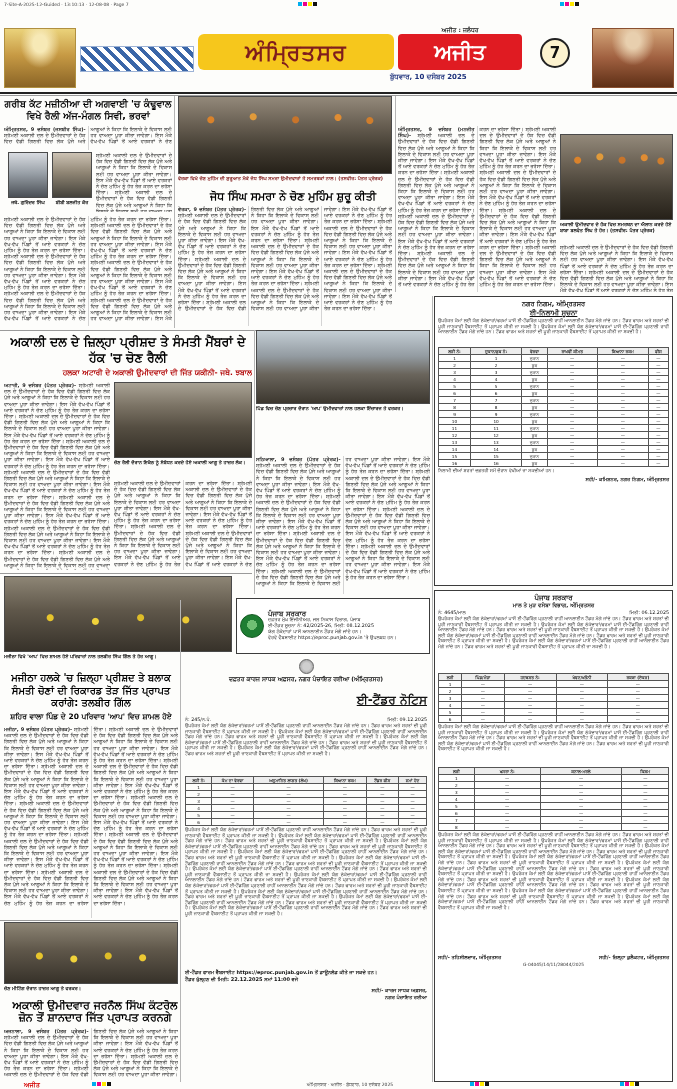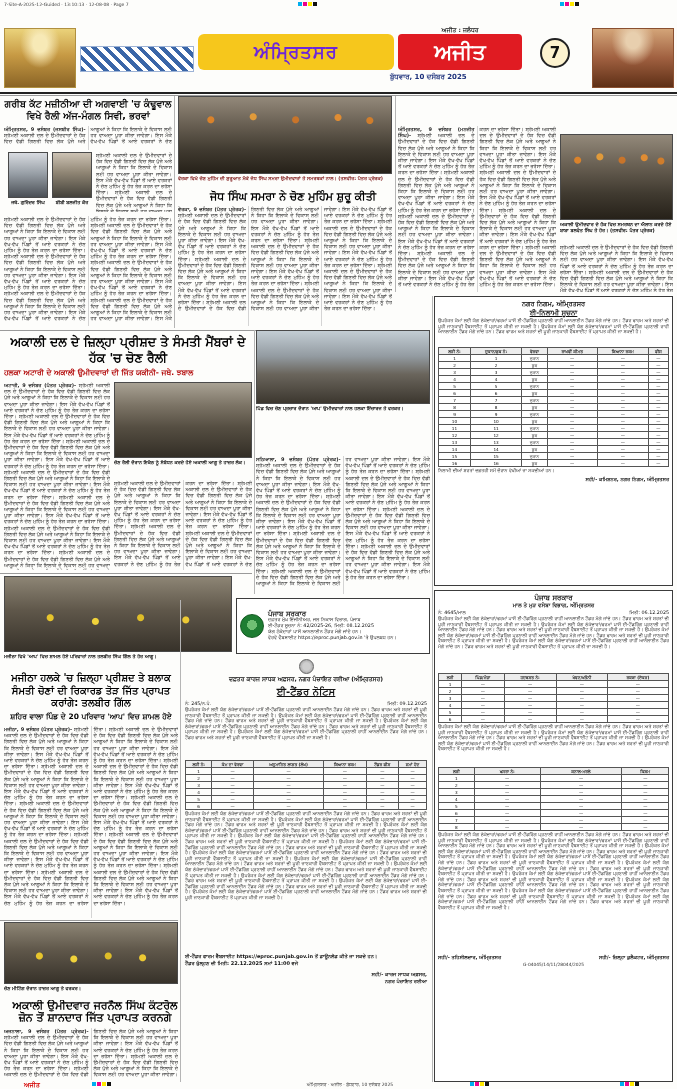--- a/index.html
+++ b/index.html
@@ -3,21 +3,21 @@
 <meta charset="utf-8">
 <style>
   html,body{margin:0;padding:0;background:#e8e8e8;}
   .page{position:relative;width:677px;height:1089px;background:#fdfdfb;overflow:hidden;
         font-family:"DejaVu Sans",sans-serif;color:#111;}
   .abs{position:absolute;box-sizing:border-box;}
   .plate{font-size:4.5px;color:#444;white-space:nowrap;overflow:hidden;}
   .sq{display:inline-block;width:4px;height:4px;margin-right:1px;vertical-align:top;}
   .sq.c{background:#00aeef}.sq.m{background:#ec008c}.sq.y{background:#ffe800}.sq.k{background:#111}
   .banner-yellow{background:#f6c71c;border-radius:6px;display:flex;align-items:center;justify-content:center;
-                 color:#6d28d9;font-weight:bold;font-size:18px;letter-spacing:1px;}
+                 color:#7f1d1d;font-weight:bold;font-size:22px;letter-spacing:1px;}
   .banner-red{background:#e01b22;border-radius:4px;display:flex;align-items:center;justify-content:center;
               color:#fff;font-weight:bold;font-size:21px;}
   .edition-note{font-size:6px;font-weight:bold;text-align:center;color:#222;}
   .date-line{font-size:7px;font-weight:bold;text-align:left;color:#1b2f7a;}
   .page-circle{border:2px solid #222;border-radius:50%;background:#fdf3cf;display:flex;align-items:center;
                justify-content:center;font-weight:bold;font-size:15px;color:#111;}
   .ornament{background:repeating-linear-gradient(45deg,#3a66a8 0 4px,#ffffff 4px 8px),
             repeating-linear-gradient(-45deg,rgba(58,102,168,.5) 0 4px,rgba(255,255,255,0) 4px 8px);
             border:1px solid #9db3d6;}
   .photo{border:1px solid #4a4a4a;}
@@ -34,21 +34,21 @@
     radial-gradient(circle at 90% 31%,#cf7d2c 0 3px,transparent 4px),
     linear-gradient(180deg,#93897a 0%,#6a6154 35%,#403a30 70%,#262119 100%);}
   .photo-crowd{background:linear-gradient(180deg,#a9a294 0%,#7c7466 30%,#554e42 60%,#332e26 100%);}
   .photo-outdoor{background:linear-gradient(180deg,#c3cdd4 0%,#939ba1 35%,#6a655c 60%,#3c372f 100%);}
   .photo-garland{background-image:radial-gradient(circle at 20% 55%,#e7c52c 0 3px,transparent 4px),
     radial-gradient(circle at 40% 60%,#f0d23a 0 3px,transparent 4px),
     radial-gradient(circle at 60% 55%,#debd28 0 3px,transparent 4px),
     radial-gradient(circle at 80% 58%,#ecc933 0 3px,transparent 4px),
     linear-gradient(180deg,#8d8575 0%,#5f574a 45%,#37322a 100%);}
   .hl{font-weight:bold;color:#000;text-align:center;overflow:hidden;}
-  .subhl{font-weight:bold;text-align:left;color:#b00000;overflow:hidden;}
+  .subhl{font-weight:bold;text-align:right;color:#b00000;overflow:hidden;}
   .body{font-size:5px;line-height:6.2px;text-align:justify;color:#1a1a1a;overflow:hidden;}
   .body b{font-weight:bold;}
   .cols2{column-count:2;column-gap:5px;column-rule:1px solid #d4d4d4;}
   .cols3{column-count:3;column-gap:5px;column-rule:1px solid #d4d4d4;}
   .cap{font-size:4.8px;line-height:5.8px;font-weight:bold;color:#000;overflow:hidden;}
   .cap.maroon{color:#7a1010;}
   .rule-h{background:#222;}
   .hair-h{background:#9a9a9a;}
   .rule-v{background:#b5b5b5;}
   .notice{border:1px solid #3c3c3c;background:#fff;overflow:hidden;padding:3px;}
@@ -179,21 +179,21 @@
   <div class="abs cap" style="left:4px;top:986px;width:174px;height:12px">ਚੋਣ ਮੀਟਿੰਗ ਦੌਰਾਨ ਹਾਜ਼ਰ ਆਗੂ ਤੇ ਵਰਕਰ।</div>
   <div class="abs hl" style="left:8px;top:1000px;width:174px;height:24px;font-size:11px;line-height:11.5px">ਅਕਾਲੀ ਉਮੀਦਵਾਰ ਜਰਨੈਲ ਸਿੰਘ ਕੰਟਰੋਲ ਜ਼ੋਨ ਤੋਂ ਸ਼ਾਨਦਾਰ ਜਿੱਤ ਪ੍ਰਾਪਤ ਕਰਨਗੇ</div>
   <div class="abs body cols2" style="left:4px;top:1028px;width:174px;height:52px">
     <b>ਅਜਨਾਲਾ, 9 ਦਸੰਬਰ (ਪੱਤਰ ਪ੍ਰੇਰਕ)- </b><span>ਸ਼੍ਰੋਮਣੀ ਅਕਾਲੀ ਦਲ ਦੇ ਉਮੀਦਵਾਰਾਂ ਦੇ ਹੱਕ ਵਿਚ ਵੱਡੀ ਗਿਣਤੀ ਵਿਚ ਲੋਕ ਪੁੱਜੇ ਅਤੇ ਆਗੂਆਂ ਨੇ ਕਿਹਾ ਕਿ ਇਲਾਕੇ ਦੇ ਵਿਕਾਸ ਲਈ ਹਰ ਵਾਅਦਾ ਪੂਰਾ ਕੀਤਾ ਜਾਵੇਗਾ। ਇਸ ਮੌਕੇ ਵੱਖ-ਵੱਖ ਪਿੰਡਾਂ ਤੋਂ ਆਏ ਵਰਕਰਾਂ ਨੇ ਚੋਣ ਮੁਹਿੰਮ ਨੂੰ ਹੋਰ ਤੇਜ਼ ਕਰਨ ਦਾ ਭਰੋਸਾ ਦਿੱਤਾ। ਸ਼੍ਰੋਮਣੀ ਅਕਾਲੀ ਦਲ ਦੇ ਉਮੀਦਵਾਰਾਂ ਦੇ ਹੱਕ ਵਿਚ ਵੱਡੀ ਗਿਣਤੀ ਵਿਚ ਲੋਕ ਪੁੱਜੇ ਅਤੇ ਆਗੂਆਂ ਨੇ ਕਿਹਾ ਕਿ ਇਲਾਕੇ ਦੇ ਵਿਕਾਸ ਲਈ ਹਰ ਵਾਅਦਾ ਪੂਰਾ ਕੀਤਾ ਜਾਵੇਗਾ। ਇਸ ਮੌਕੇ ਵੱਖ-ਵੱਖ ਪਿੰਡਾਂ ਤੋਂ ਆਏ ਵਰਕਰਾਂ ਨੇ ਚੋਣ ਮੁਹਿੰਮ ਨੂੰ ਹੋਰ ਤੇਜ਼ ਕਰਨ ਦਾ ਭਰੋਸਾ ਦਿੱਤਾ। ਸ਼੍ਰੋਮਣੀ ਅਕਾਲੀ ਦਲ ਦੇ ਉਮੀਦਵਾਰਾਂ ਦੇ ਹੱਕ ਵਿਚ ਵੱਡੀ ਗਿਣਤੀ ਵਿਚ ਲੋਕ ਪੁੱਜੇ ਅਤੇ ਆਗੂਆਂ ਨੇ ਕਿਹਾ ਕਿ ਇਲਾਕੇ ਦੇ ਵਿਕਾਸ ਲਈ ਹਰ ਵਾਅਦਾ ਪੂਰਾ ਕੀਤਾ ਜਾਵੇਗਾ। ਇਸ ਮੌਕੇ ਵੱਖ-ਵੱਖ ਪਿੰਡਾਂ ਤੋਂ ਆਏ ਵਰਕਰਾਂ ਨੇ ਚੋਣ ਮੁਹਿੰਮ ਨੂੰ ਹੋਰ ਤੇਜ਼ ਕਰਨ ਦਾ ਭਰੋਸਾ ਦਿੱਤਾ। </span>
   </div>
 
   <div class="abs rule-v" style="left:180px;top:600px;width:1px;height:482px"></div>
   <div class="abs" style="left:182px;top:656px;width:248px;height:426px;overflow:hidden;padding:3px;box-sizing:border-box">
     <div class="emblem"></div>
     <div class="nt1" style="font-size:6px;font-weight:bold;text-align:center">ਦਫ਼ਤਰ ਕਾਰਜ ਸਾਧਕ ਅਫ਼ਸਰ, ਨਗਰ ਪੰਚਾਇਤ ਰਈਆ (ਅੰਮ੍ਰਿਤਸਰ)</div>
-    <div class="nt2" style="font-size:10px;font-weight:bold;text-align:center;text-decoration:underline;margin:3px 0">ਈ-ਟੈਂਡਰ ਨੋਟਿਸ</div>
+    <div class="nt2" style="font-size:12px;font-weight:bold;text-align:right;text-decoration:underline;margin:10px 0">ਈ-ਟੈਂਡਰ ਨੋਟਿਸ</div>
     <div style="display:flex;justify-content:space-between;font-size:4.8px;margin:1px 0">
       <span>ਨੰ: 245/ਨ.ਪੰ.</span>
       <span>ਮਿਤੀ: 09.12.2025</span>
     </div>
     <div class="np" style="font-size:4.6px;line-height:5.6px;text-align:justify;height:52px;overflow:hidden">ਉਪਰੋਕਤ ਕੰਮਾਂ ਲਈ ਯੋਗ ਠੇਕੇਦਾਰਾਂ/ਫਰਮਾਂ ਪਾਸੋਂ ਈ-ਟੈਂਡਰਿੰਗ ਪ੍ਰਣਾਲੀ ਰਾਹੀਂ ਆਨਲਾਈਨ ਟੈਂਡਰ ਮੰਗੇ ਜਾਂਦੇ ਹਨ। ਟੈਂਡਰ ਫਾਰਮ ਅਤੇ ਸ਼ਰਤਾਂ ਦੀ ਪੂਰੀ ਜਾਣਕਾਰੀ ਵੈੱਬਸਾਈਟ ਤੋਂ ਪ੍ਰਾਪਤ ਕੀਤੀ ਜਾ ਸਕਦੀ ਹੈ। ਉਪਰੋਕਤ ਕੰਮਾਂ ਲਈ ਯੋਗ ਠੇਕੇਦਾਰਾਂ/ਫਰਮਾਂ ਪਾਸੋਂ ਈ-ਟੈਂਡਰਿੰਗ ਪ੍ਰਣਾਲੀ ਰਾਹੀਂ ਆਨਲਾਈਨ ਟੈਂਡਰ ਮੰਗੇ ਜਾਂਦੇ ਹਨ। ਟੈਂਡਰ ਫਾਰਮ ਅਤੇ ਸ਼ਰਤਾਂ ਦੀ ਪੂਰੀ ਜਾਣਕਾਰੀ ਵੈੱਬਸਾਈਟ ਤੋਂ ਪ੍ਰਾਪਤ ਕੀਤੀ ਜਾ ਸਕਦੀ ਹੈ। ਉਪਰੋਕਤ ਕੰਮਾਂ ਲਈ ਯੋਗ ਠੇਕੇਦਾਰਾਂ/ਫਰਮਾਂ ਪਾਸੋਂ ਈ-ਟੈਂਡਰਿੰਗ ਪ੍ਰਣਾਲੀ ਰਾਹੀਂ ਆਨਲਾਈਨ ਟੈਂਡਰ ਮੰਗੇ ਜਾਂਦੇ ਹਨ। ਟੈਂਡਰ ਫਾਰਮ ਅਤੇ ਸ਼ਰਤਾਂ ਦੀ ਪੂਰੀ ਜਾਣਕਾਰੀ ਵੈੱਬਸਾਈਟ ਤੋਂ ਪ੍ਰਾਪਤ ਕੀਤੀ ਜਾ ਸਕਦੀ ਹੈ। ਉਪਰੋਕਤ ਕੰਮਾਂ ਲਈ ਯੋਗ ਠੇਕੇਦਾਰਾਂ/ਫਰਮਾਂ ਪਾਸੋਂ ਈ-ਟੈਂਡਰਿੰਗ ਪ੍ਰਣਾਲੀ ਰਾਹੀਂ ਆਨਲਾਈਨ ਟੈਂਡਰ ਮੰਗੇ ਜਾਂਦੇ ਹਨ। ਟੈਂਡਰ ਫਾਰਮ ਅਤੇ ਸ਼ਰਤਾਂ ਦੀ ਪੂਰੀ ਜਾਣਕਾਰੀ ਵੈੱਬਸਾਈਟ ਤੋਂ ਪ੍ਰਾਪਤ ਕੀਤੀ ਜਾ ਸਕਦੀ ਹੈ। </div>
     <table class="ntable">
       <thead>
           <tr>
             <th>ਲੜੀ ਨੰ:</th>
             <th>ਕੰਮ ਦਾ ਵੇਰਵਾ</th>

